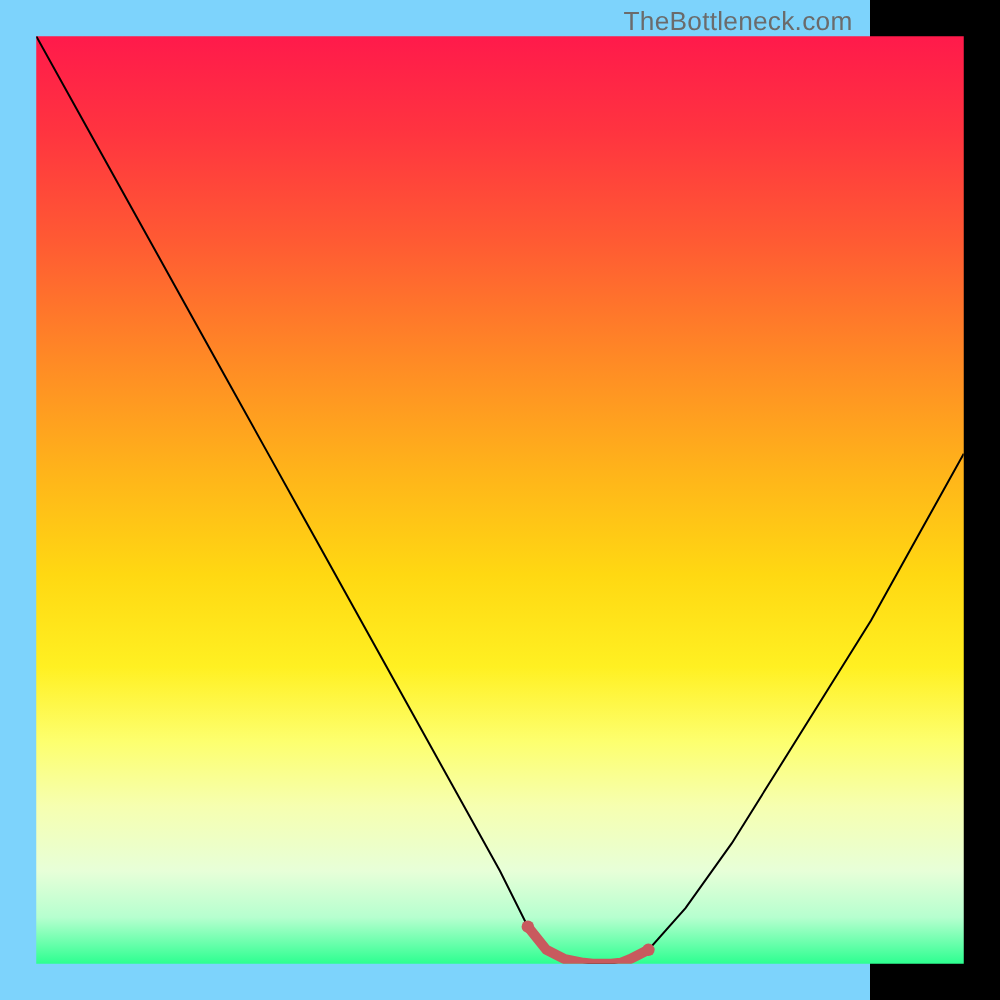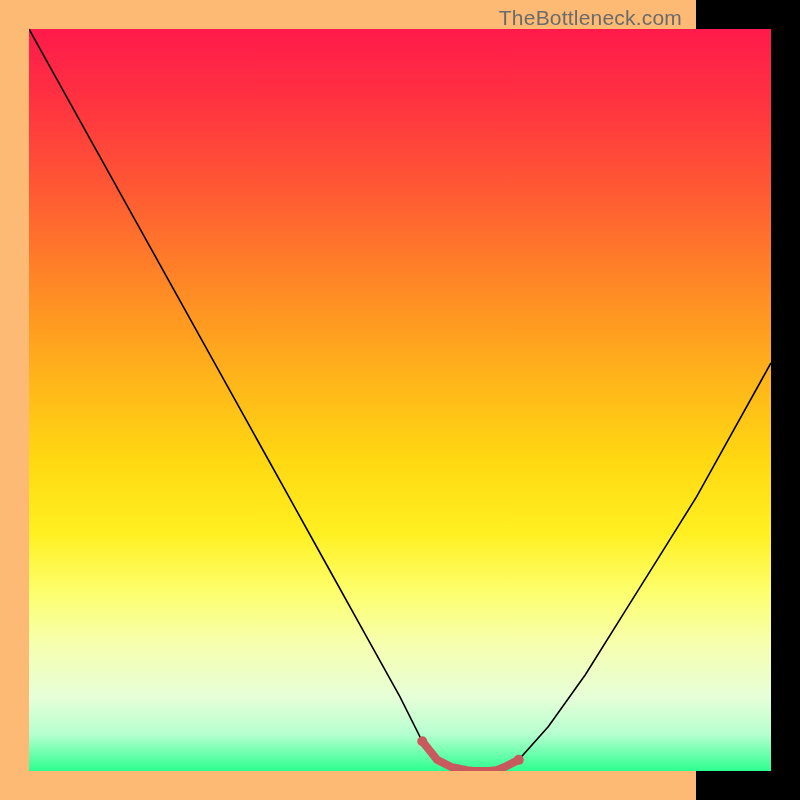--- a/index.html
+++ b/index.html
@@ -8,21 +8,21 @@
     width: 800px;
     height: 800px;
     overflow: hidden;
     background: #000;
     font-family: Arial, sans-serif;
   }
   .stage {
     position: relative;
     width: 696px;
     height: 800px;
-    background: #fdba74;
+    background: #7dd3fc;
   }
   .plot {
     position: absolute;
     left: 29px;
     top: 29px;
     width: 742px;
     height: 742px;
     background: linear-gradient(to bottom,
       #ff1a4b 0%,
       #ff3340 10%,

